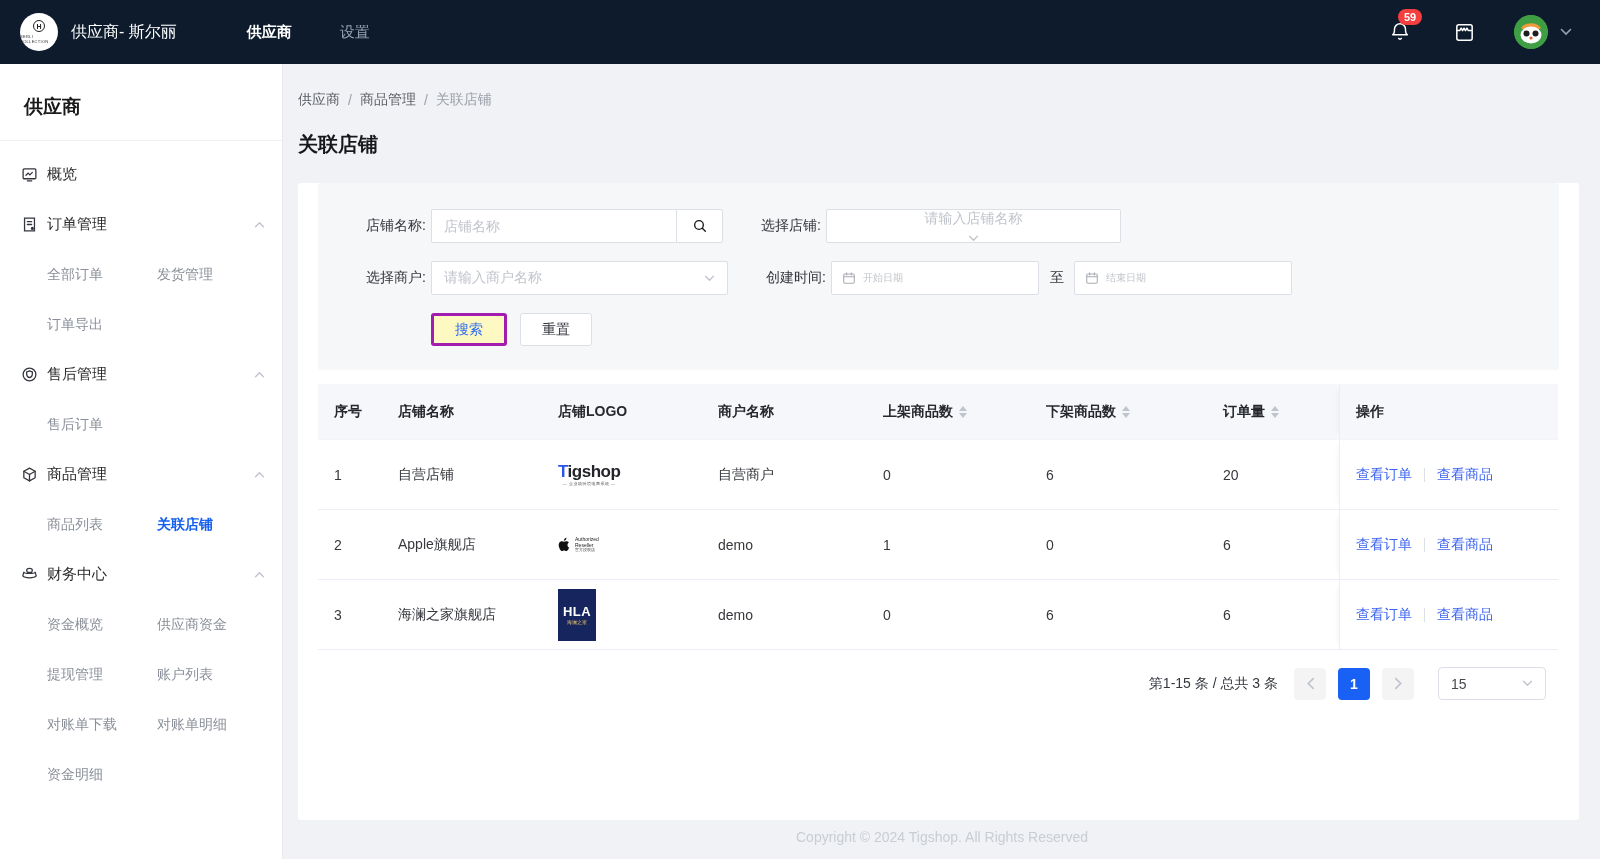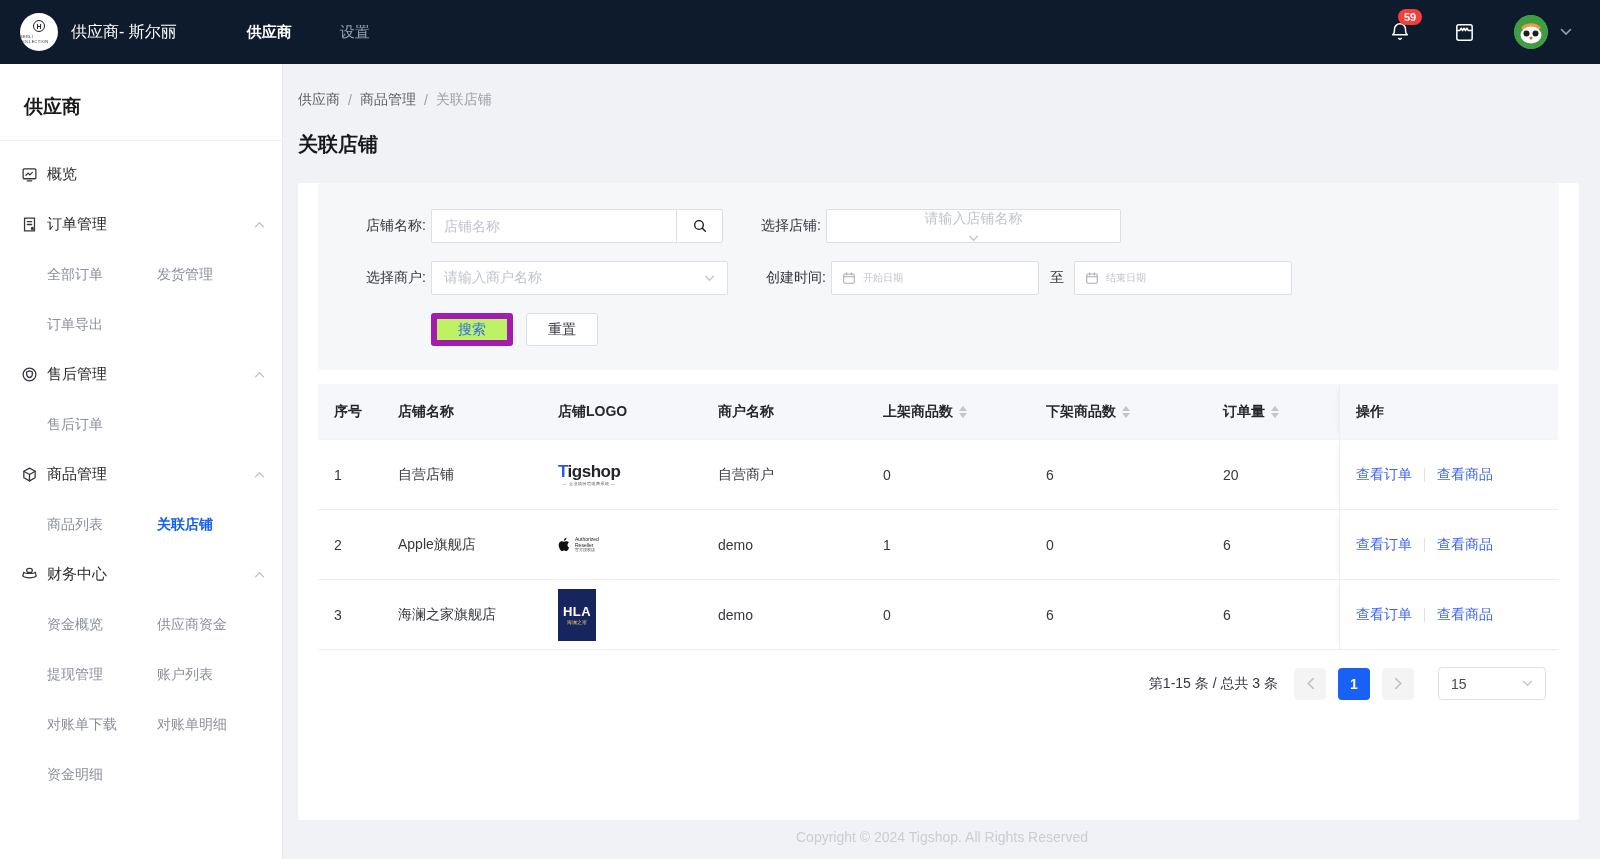--- a/index.html
+++ b/index.html
@@ -72,21 +72,21 @@
   .sel-shop { width:295px;flex-direction:column; }
   .sel-merchant { width:297px; }
   .date-input { height:34px; background:#fff; border:1px solid #dcdfe6; border-radius:2px;
     display:flex; align-items:center; padding:0 10px; cursor:text; }
   .date-input .ph { font-size:10px; color:#c0c4cc; margin-left:7px; }
   .d-start { width:208px; }
   .d-end { width:218px; }
   .to-label { margin:0 10px 0 11px; font-size:14px; color:#33363d; }
   .btn-row { margin-left:81px; }
   .btn { height:33px; padding:0 21px; font-size:14px; border-radius:3px; cursor:pointer; }
-  .btn-search { background:#bef264; border:6px solid #a21caf; color:#2e6cf0; margin-right:13px;text-align:center; }
+  .btn-search { background:#fef9c3; border:3px solid #a21caf; color:#2e6cf0; margin-right:13px;text-align:center; }
   .btn-reset { background:#fff; border:1px solid #dcdfe6; color:#33363d; }
 
   
   .table { margin:14px 20px 0 20px; width:1240px; font-size:14px; }
   .t-grid { display:grid; grid-template-columns:64px 160px 160px 165px 163px 177px 132px 219px; }
   .t-head { background:#f5f7fa; }
   .t-head .t-cell { height:55px; font-weight:bold; color:#26282d; }
   .t-cell { display:flex; align-items:center; padding-left:16px; color:#36383d; }
   .t-row .t-cell { height:70px; border-bottom:1px solid #ebeef5; }
   .t-first { border-top:1px solid #f2f4f8; }

